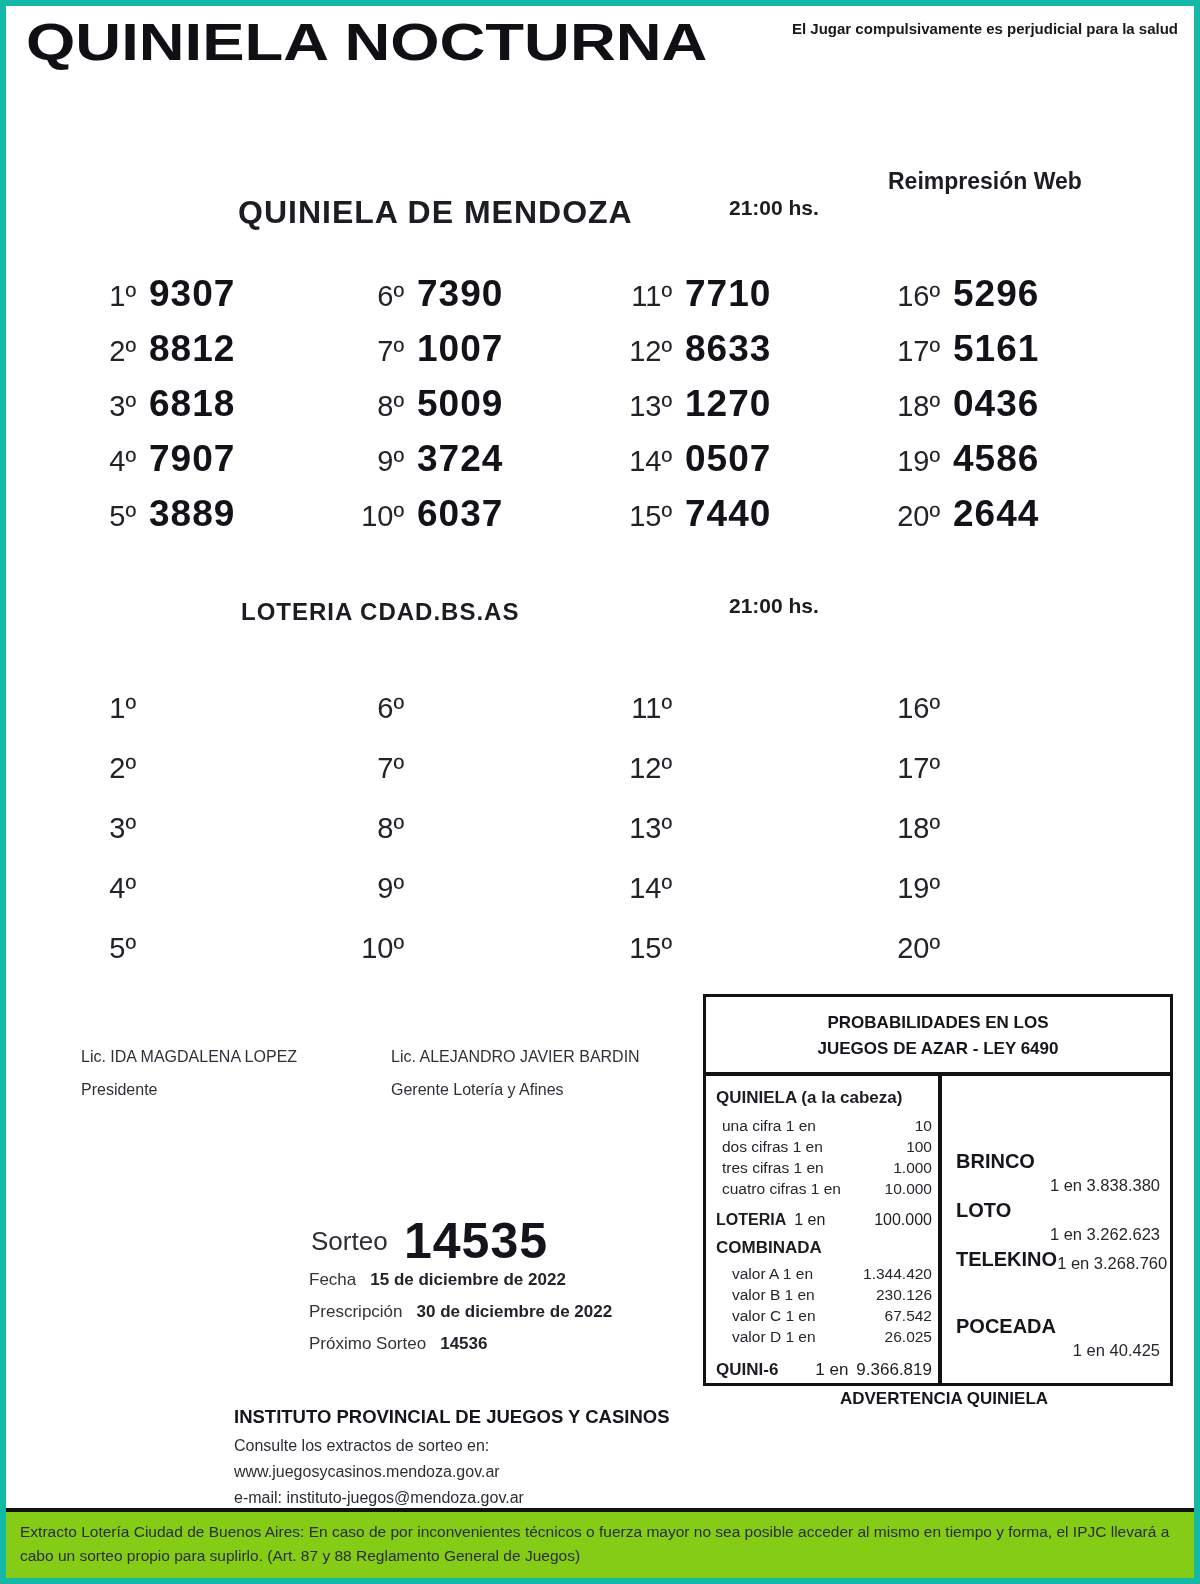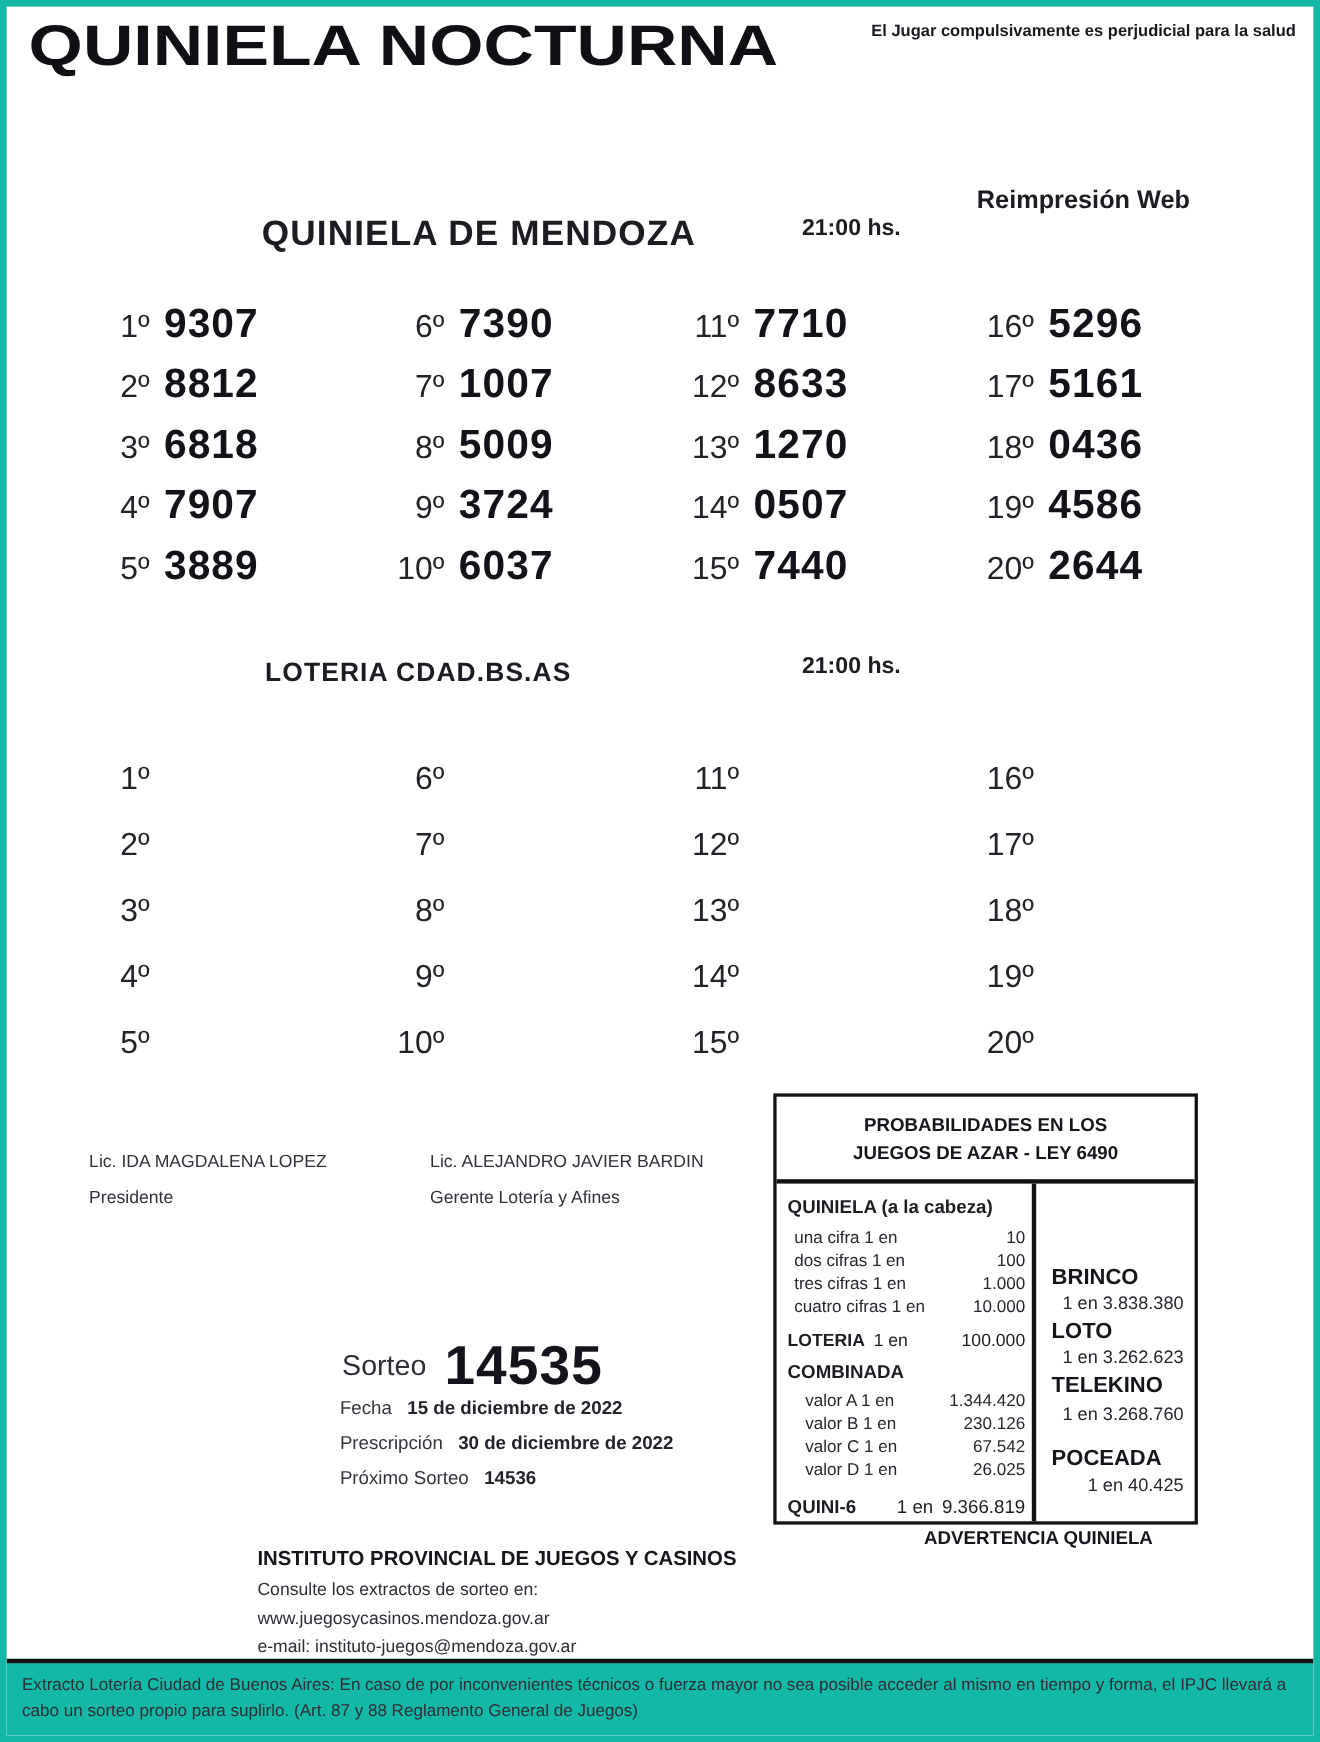--- a/index.html
+++ b/index.html
@@ -56,21 +56,21 @@
   .sig-role{font-size:16px;color:#30303a;}
   
   .sorteo-label{position:absolute;left:305px;top:1220px;font-size:26px;color:#2d2d36;}
   .sorteo-number{position:absolute;left:398px;top:1206px;font-size:50px;font-weight:700;letter-spacing:1px;color:#14141c;}
   .draw-lines{position:absolute;left:303px;top:1264px;}
   .draw-line{font-size:17px;margin-bottom:12px;color:#33333d;}
   .dl-label{margin-right:14px;}
   .dl-value{font-weight:700;color:#23232c;}
   
   .prob-box{
-    position:absolute;left:697px;top:988px;width:386px;height:392px;
+    position:absolute;left:697px;top:988px;width:470px;height:392px;
     border:3px solid #121212;box-sizing:border-box;
     display:flex;flex-direction:column;background:#fff;
   }
   .prob-header{
     border-bottom:4px solid #121212;
     text-align:center;font-weight:700;font-size:17px;line-height:1.55;
     padding:13px 0 9px;color:#15151b;
   }
   .prob-body{flex:1;display:flex;min-height:0;}
   .prob-left{width:232px;box-sizing:border-box;padding:12px 6px 4px 10px;}
@@ -80,39 +80,39 @@
   .q-row{display:flex;font-size:15.5px;line-height:21px;color:#26262e;}
   .q-row .lbl{padding-left:6px;}
   .q-row .val{margin-left:auto;}
   .indent .lbl{padding-left:16px;}
   .loteria-row{display:flex;font-size:16px;margin-top:10px;line-height:21px;}
   .loteria-row .name{font-weight:700;margin-right:8px;}
   .comb-header{font-weight:700;font-size:17px;margin-top:8px;margin-bottom:5px;}
   .quini-row{display:flex;font-size:17px;margin-top:13px;align-items:baseline;}
   .quini-row .name{font-weight:700;margin-right:10px;}
   .quini-row .en{margin-left:auto;margin-right:8px;}
-  .game{display:flex;flex-wrap:wrap;align-items:center;margin-bottom:7px;}
+  .game{display:flex;flex-wrap:wrap;align-items:flex-start;margin-bottom:7px;flex-direction:column;}
   .game-name{font-weight:700;font-size:20px;line-height:1.15;color:#15151b;}
   .game-value{margin-left:auto;font-size:16.5px;color:#26262e;position:relative;top:3px;}
   .game.wrap .game-value{flex-basis:100%;text-align:right;margin-top:3px;}
   .game.spaced{margin-top:15px;}
   
   .advertencia{position:absolute;left:742px;top:1383px;width:392px;}
   .adv-title{text-align:center;font-weight:700;font-size:17px;margin-bottom:9px;color:#15151b;}
   .adv-line{font-size:16px;margin-bottom:9px;padding-left:12px;color:#2a2a33;}
   
   .institute{position:absolute;left:228px;top:1400px;}
   .inst-name{font-size:18.5px;font-weight:700;margin-bottom:9px;color:#15151b;}
   .inst-line{font-size:16px;margin-bottom:8px;color:#2d2d36;}
   
   .footer{
     position:absolute;left:0;right:0;bottom:0;
     border-top:4px solid #121212;
     padding:8px 14px 10px;
-    font-size:15.5px;line-height:1.55;color:#2d2d36;background:#14b8a6;
+    font-size:15.5px;line-height:1.55;color:#2d2d36;background:#84cc16;
   }
 </style>
 </head>
 <body>
 
 <div class="page">
 
   <div class="doc-title">QUINIELA NOCTURNA</div>
   <div class="warning">El Jugar compulsivamente es perjudicial para la salud</div>
 

